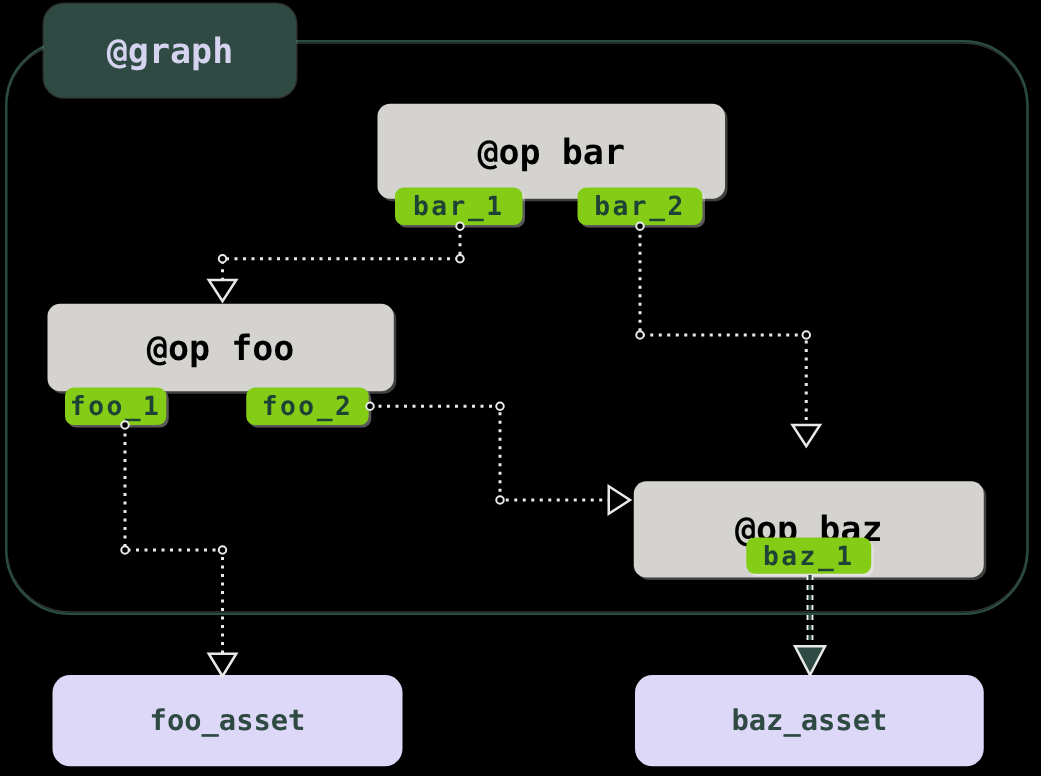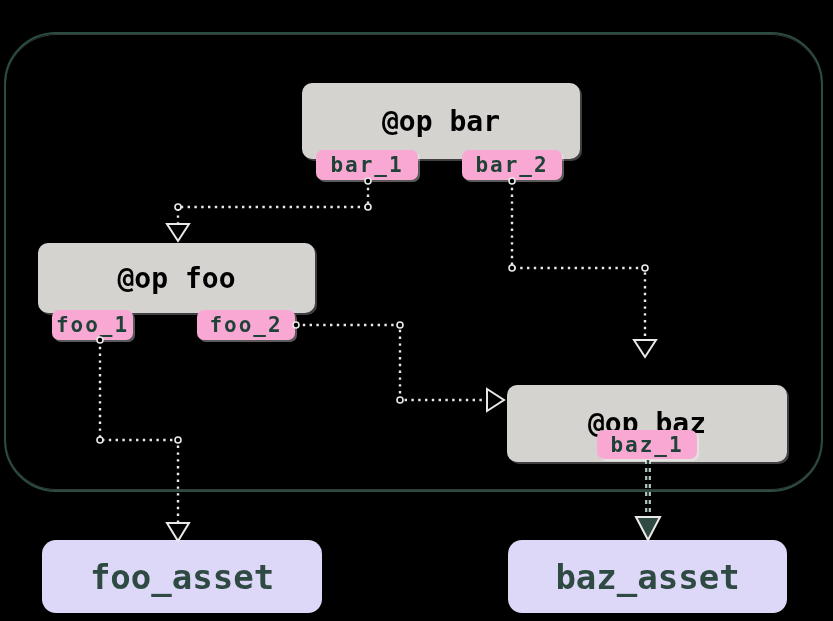--- a/index.html
+++ b/index.html
@@ -34,56 +34,59 @@
   }
   #node-bar { left:302px; top:83px; width:278px; }
   #node-bar .op-body { height:76px; }
   #node-foo { left:38px;  top:243px; width:277px; }
   #node-foo .op-body { height:70px; }
   #node-baz { left:507px; top:357px; width:280px; }
   #node-baz .op-body { height:77px;margin-top:28px; }
 
   
   .tab {
-    position:absolute; height:30px; background:#f9a8d4; border-radius:7px;
+    position:absolute; height:30px; background:#84cc16; border-radius:7px;
     display:flex; align-items:center; justify-content:center;
     color:#1f4237; font-size:21px; letter-spacing:2px; font-weight:bold;
     box-shadow: 2px 2px 0 rgba(255,255,255,0.35);
   }
   #tab-bar-1 { left:14px;  top:67px; width:102px; }
   #tab-bar-2 { left:160px; top:67px; width:100px; }
   #tab-foo-1 { left:14px;  top:67px; width:81px;  }
   #tab-foo-2 { left:159px; top:67px; width:98px;  }
   #tab-baz-1 { left:90px;  top:73px; width:100px; height:29px;align-items:center; }
 
   
   .asset-node {
     position:absolute; height:73px; background:#ddd8f7; border-radius:14px;
     display:flex; align-items:center; justify-content:center;
-    color:#2e4a42; font-size:34px; font-weight:bold;
+    color:#2e4a42; font-size:23px; font-weight:bold;
   }
   #asset-foo { left:42px;  top:540px; width:280px; }
   #asset-baz { left:508px; top:540px; width:279px;text-align:center; }
 
   
   svg.edges { position:absolute; left:0; top:0; pointer-events:none; }
   .edge-line { fill:none; stroke:#e9e9e9; stroke-width:2.4; stroke-dasharray:2.4 4.4; }
   .edge-under { fill:none; stroke:#f2f2f2; stroke-width:5.5; stroke-dasharray:4 4; }
   .edge-over  { fill:none; stroke:#2e4a42; stroke-width:2.6; stroke-dasharray:4 4; }
   .arrow-open   { fill:#000000; stroke:#e9e9e9; stroke-width:2; stroke-linejoin:miter; }
   .arrow-filled { fill:#2e4a42; stroke:#e9e9e9; stroke-width:2; stroke-linejoin:miter; }
   .bend { fill:#000000; stroke:#e9e9e9; stroke-width:1.6; }
 </style>
 </head>
 <body>
 
 <div class="stage">
 
   <div class="graph-border"></div>
 
+  <div class="graph-label">
+    <span>@graph</span>
+  </div>
 
   <div class="op-node" id="node-bar">
     <div class="op-body">
       <span>@op bar</span>
     </div>
     <div class="tab" id="tab-bar-1">
       <span>bar_1</span>
     </div>
     <div class="tab" id="tab-bar-2">
       <span>bar_2</span>

